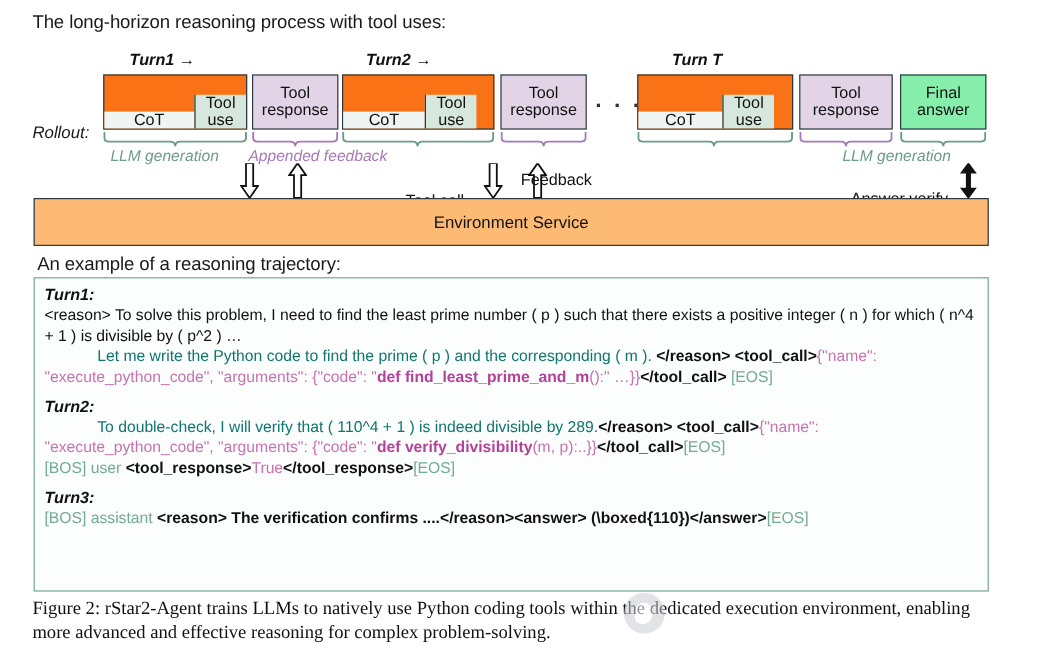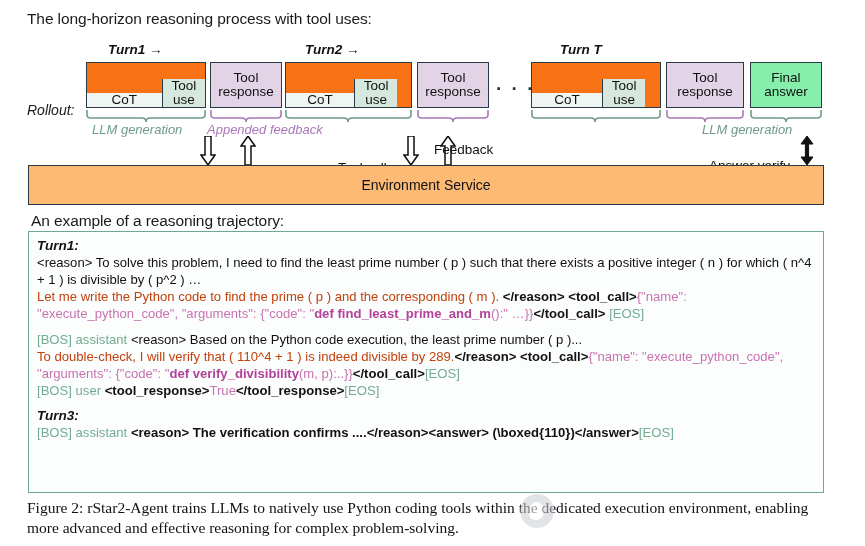--- a/index.html
+++ b/index.html
@@ -114,21 +114,21 @@
     font-style:italic;font-weight:bold;font-size:13.5px;color:#111;
     margin:0 0 1px 0;
   }
   .turn-block{margin-bottom:9px;}
   .line{
     font-size:13.1px;line-height:1.30;color:#111;
     word-wrap:break-word;
   }
   .t-black{color:#111;}
   .t-bold{font-weight:bold;color:#111;}
-  .t-mauve{color:#c2410c;}
+  .t-mauve{color:#0f766e;margin-left:44px;}
   .t-pink{color:#c873b0;}
   .t-pinkb{color:#b4429a;font-weight:bold;}
   .t-green{color:#73ac93;}
 
   
   #caption{
     position:absolute;left:27px;top:498px;width:810px;
     font-family:"Liberation Serif",serif;
     font-size:15.5px;line-height:1.28;color:#111;
   }
@@ -282,21 +282,21 @@
 
 <div class="heading" id="example-heading">An example of a reasoning trajectory:</div>
 
 <div id="traj-panel">
     <div class="turn-block">
       <div class="turn-head">Turn1:</div>
       <div class="line"><span class="t-black">&lt;reason&gt; To solve this problem, I need to find the least prime number ( p ) such that there exists a positive integer ( n ) for which ( n^4 + 1 ) is divisible by ( p^2 ) …</span></div>
       <div class="line"><span class="t-mauve">Let me write the Python code to find the prime ( p ) and the corresponding ( m ). </span><span class="t-bold">&lt;/reason&gt; &lt;tool_call&gt;</span><span class="t-pink">{"name": "execute_python_code", "arguments": {"code": "</span><span class="t-pinkb">def find_least_prime_and_m</span><span class="t-pink">():" …}}</span><span class="t-bold">&lt;/tool_call&gt; </span><span class="t-green">[EOS]</span></div>
     </div>
     <div class="turn-block">
-      <div class="line"><span class="t-green">[BOS] assistant </span><span class="t-black">&lt;reason&gt; Based on the Python code execution, the least prime number ( p )...</span></div>
+      <div class="turn-head">Turn2:</div>
       <div class="line"><span class="t-mauve">To double-check, I will verify that ( 110^4 + 1 ) is indeed divisible by 289.</span><span class="t-bold">&lt;/reason&gt; &lt;tool_call&gt;</span><span class="t-pink">{"name": "execute_python_code", "arguments": {"code": "</span><span class="t-pinkb">def verify_divisibility</span><span class="t-pink">(m, p):..}}</span><span class="t-bold">&lt;/tool_call&gt;</span><span class="t-green">[EOS]</span></div>
       <div class="line"><span class="t-green">[BOS] user </span><span class="t-bold">&lt;tool_response&gt;</span><span class="t-pink">True</span><span class="t-bold">&lt;/tool_response&gt;</span><span class="t-green">[EOS]</span></div>
     </div>
     <div class="turn-block">
       <div class="turn-head">Turn3:</div>
       <div class="line"><span class="t-green">[BOS] assistant </span><span class="t-bold">&lt;reason&gt; The verification confirms ....&lt;/reason&gt;&lt;answer&gt; (\boxed{110})&lt;/answer&gt;</span><span class="t-green">[EOS]</span></div>
     </div>
   </div>
 
 <div id="caption">Figure 2: rStar2-Agent trains LLMs to natively use Python coding tools within the dedicated execution environment, enabling more advanced and effective reasoning for complex problem-solving.</div>

